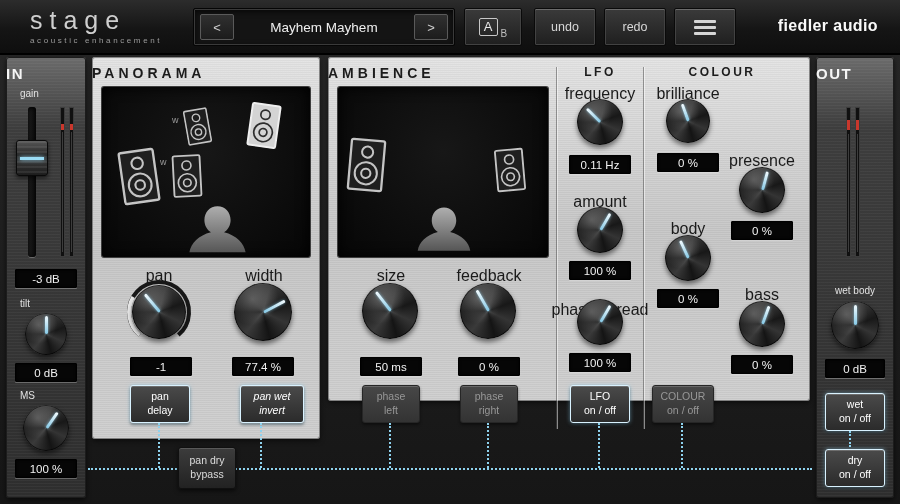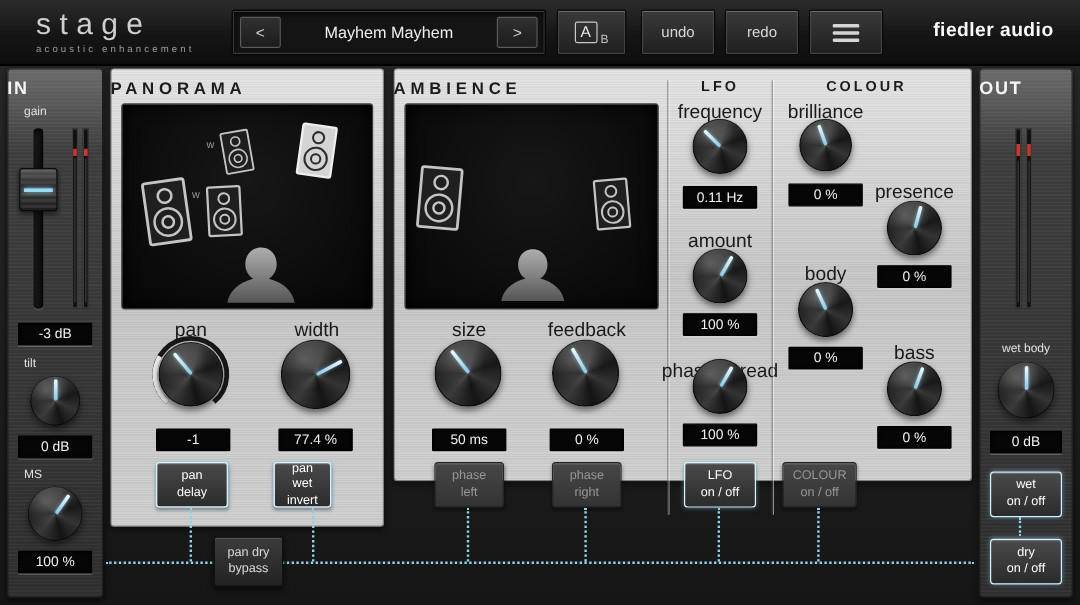--- a/index.html
+++ b/index.html
@@ -212,21 +212,21 @@
           <span class="ptr" style="transform:rotate(-40deg);"></span>
         </div>
       <div class="lbl" style="left:132px;top:210px;width:80px;">width</div>
       <div class="knob" style="left:142px;top:226px;width:58px;height:58px;">
           <span class="ptr" style="transform:rotate(62deg);"></span>
         </div>
       <div class="val" style="left:38px;top:300px;width:62px;">-1</div>
       <div class="val" style="left:140px;top:300px;width:62px;">77.4 %</div>
       <button class="pbtn active" style="left:38px;top:328px;width:60px;height:38px;">pan
 delay</button>
-      <button class="pbtn active" style="left:136px;top:328px;width:48px;height:38px;">pan wet
+      <button class="pbtn active" style="left:148px;top:328px;width:64px;height:38px;font-style:italic;">pan wet
 invert</button>
     </section>
 
     <section class="panel" style="left:328px;top:2px;width:482px;height:344px;">
       <div class="ptitle" style="left:0;top:8px;width:230px;">AMBIENCE</div>
       <div class="screen" style="left:10px;top:30px;width:210px;height:170px;">
         <svg class="spk" style="left:10px;top:51px;width:37px;height:54px;transform:rotate(5deg);" viewBox="0 0 40 58">
             <rect x="2" y="2" width="36" height="54" rx="2"></rect>
             <circle cx="20" cy="15" r="6"></circle>
             <circle cx="20" cy="38" r="12"></circle>

